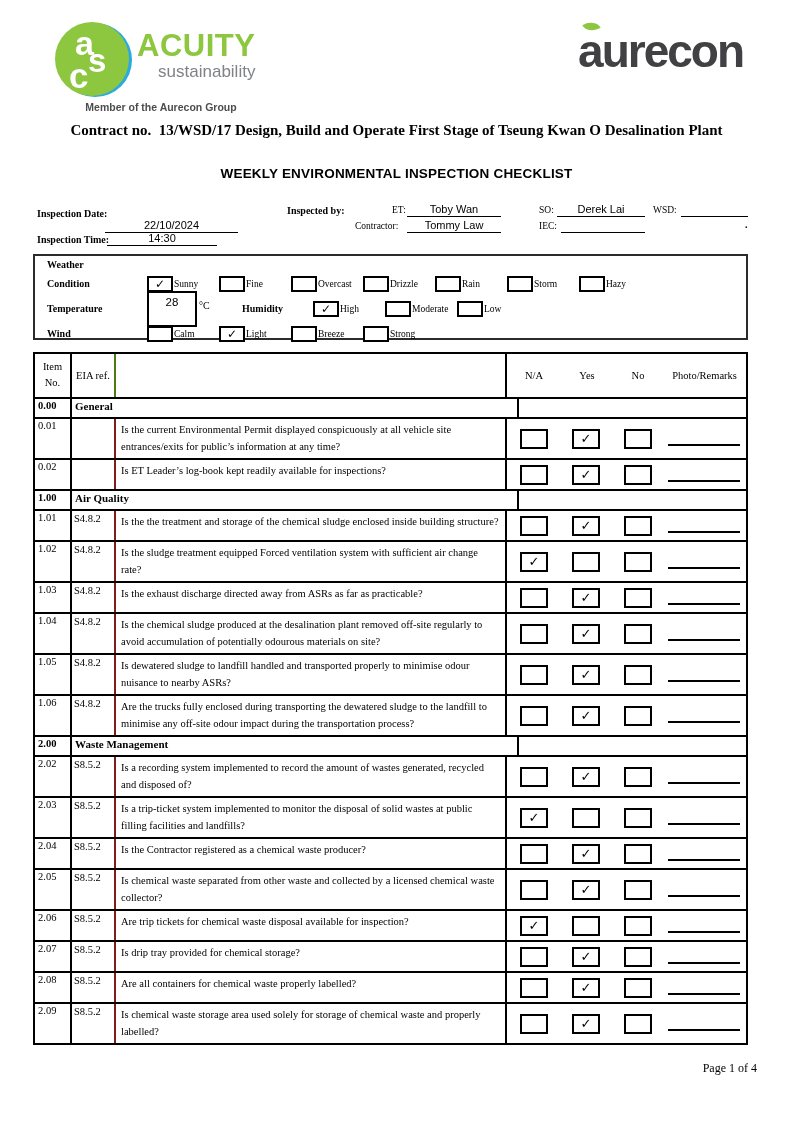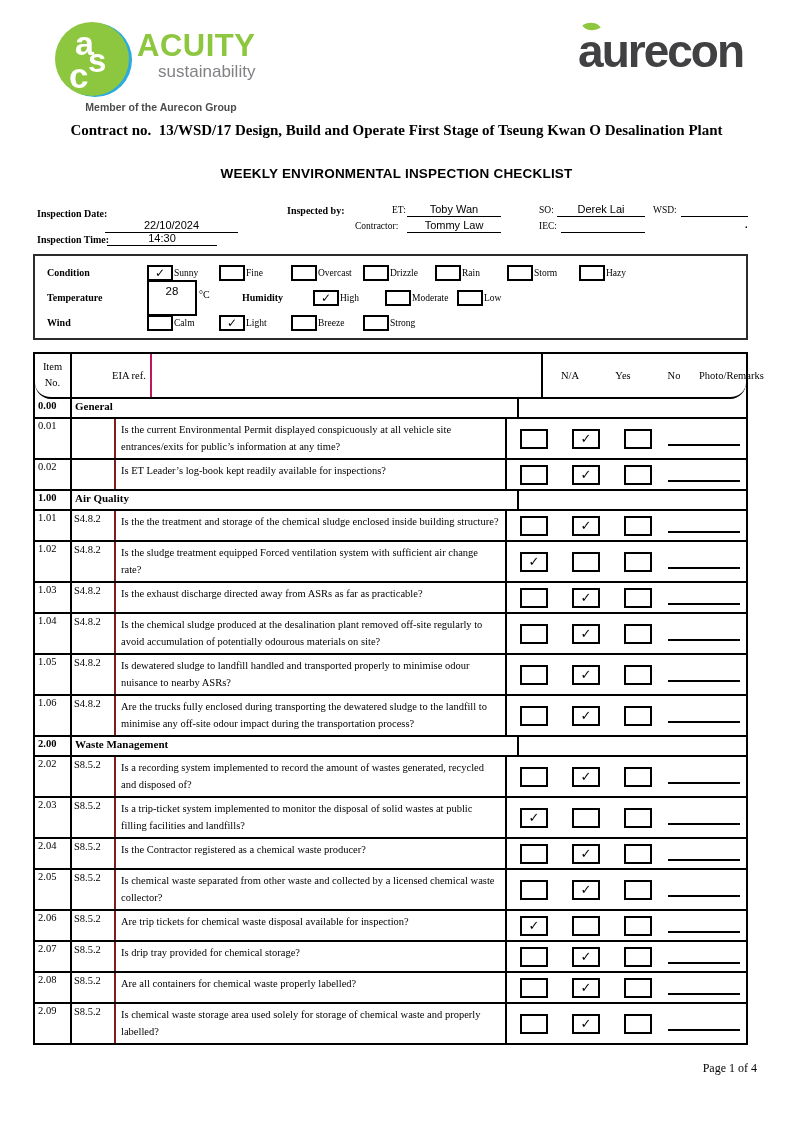--- a/index.html
+++ b/index.html
@@ -53,23 +53,23 @@
   .w-opt-label { font-size:9.5px; margin-left:1px; }
   .cb { display:inline-flex; align-items:center; justify-content:center; border:2px solid #000; background:#fff; flex:none; }
   .wcb { width:26px; height:16px; }
   .check { font-family:"DejaVu Sans", sans-serif; font-size:12px; line-height:1; }
   .temp-box { width:50px; height:36px; border:2px solid #000; text-align:center;
               font-family:"Liberation Sans", sans-serif; font-size:11.5px; line-height:18px; flex:none; }
   .temp-unit { font-size:10px; margin:-6px 0 0 2px; width:43px; flex:none; }
 
   
   .table { margin:12px 45px 0 33px; border:2px solid #000; }
-  .thead { display:flex; height:45px; border-bottom:2px solid #000; font-size:10.5px;border-radius:16px; }
+  .thead { display:flex; height:45px; border-bottom:2px solid #000; font-size:10.5px; }
   .h-item { width:37px; border-right:2px solid #000; text-align:center; padding-top:5px; line-height:16px; flex:none; }
-  .h-eia  { width:44px; border-right:2px solid #be185d; display:flex; align-items:center; justify-content:center; flex:none;margin-left:36px; }
+  .h-eia  { width:44px; border-right:2px solid #4d7c0f; display:flex; align-items:center; justify-content:center; flex:none; }
   .h-q    { width:391px; border-right:2px solid #000; flex:none; }
   .h-ans  { flex:1; display:flex; align-items:center; }
   .h-na, .h-yes, .h-no { text-align:center; flex:none; }
   .h-na  { width:54px; }
   .h-yes { width:52px; }
   .h-no  { width:50px; }
   .h-photo { flex:1; text-align:center; }
   .trow { display:flex; border-bottom:2px solid #000; }
   .trow:last-child { border-bottom:none; }
   .trow.item { min-height:31px; }
@@ -130,20 +130,21 @@
     <span class="lbl2" style="left:322px; top:19px;">Contractor:</span>
     <span class="u" style="left:374px; top:16px; width:94px;">Tommy Law</span>
     <span class="lbl2" style="left:506px; top:19px;">IEC:</span>
     <span class="u" style="left:528px; top:16px; width:84px;"></span>
     <span class="meta-period" style="left:712px; top:17px;">.</span>
     <span class="lbl" style="left:4px; top:32px;">Inspection Time:</span>
     <span class="u" style="left:74px; top:29px; width:110px;">14:30</span>
   </div>
 
   <div class="weather">
+    <div class="w-title">Weather</div>
     <div class="w-row">
       <span class="w-label">Condition</span>
       <span style="display:flex;">
           <span class="w-opt">
             <span class="cb wcb">
               <span class="check">✓</span>
             </span>
             <span class="w-opt-label">Sunny</span>
           </span>
           <span class="w-opt">

